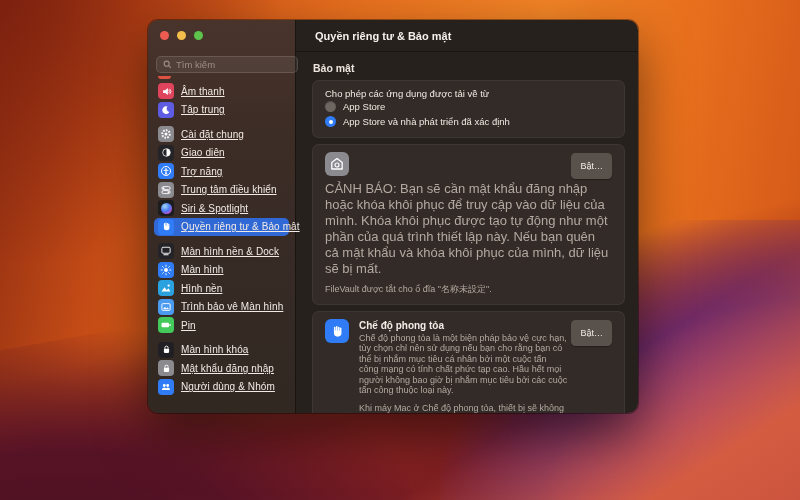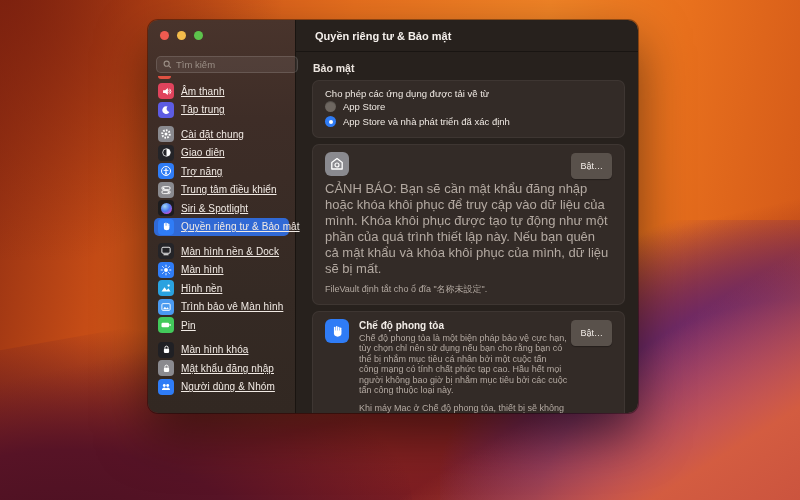--- a/index.html
+++ b/index.html
@@ -304,21 +304,21 @@
         <div class="feat-head">
           <span class="tile t24 c-gray">
             <svg width="16" height="16" viewBox="0 0 16 16">
                 <path d="M8 2.6l5.2 4V13H2.8V6.6z" fill="none" stroke="#fff" stroke-width="1.3" stroke-linejoin="round"></path>
                 <circle cx="8" cy="9" r="2" fill="none" stroke="#fff" stroke-width="1.2"></circle>
               </svg>
           </span>
           <button class="btn">Bật…</button>
         </div>
         <p class="para">CẢNH BÁO: Bạn sẽ cần mật khẩu đăng nhập hoặc khóa khôi phục để truy cập vào dữ liệu của mình. Khóa khôi phục được tạo tự động như một phần của quá trình thiết lập này. Nếu bạn quên cả mật khẩu và khóa khôi phục của mình, dữ liệu sẽ bị mất.</p>
-        <p class="status">FileVault định tắt cho ổ đĩa "名称未設定".</p>
+        <p class="status">FileVault được tắt cho ổ đĩa "名称未設定".</p>
       </section>
 
       <section class="card">
         <div class="feat-head">
           <span class="tile t24 c-blue">
             <svg width="15" height="15" viewBox="0 0 16 16">
                 <rect x="4.2" y="3" width="1.7" height="5" rx="0.85" fill="#fff"></rect>
                 <rect x="6.3" y="2.2" width="1.7" height="5.8" rx="0.85" fill="#fff"></rect>
                 <rect x="8.4" y="2.8" width="1.7" height="5.2" rx="0.85" fill="#fff"></rect>
                 <rect x="10.5" y="3.8" width="1.6" height="4.2" rx="0.8" fill="#fff"></rect>

